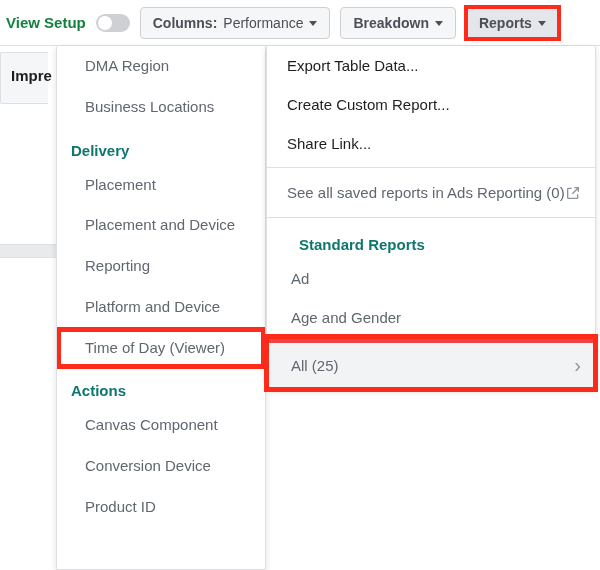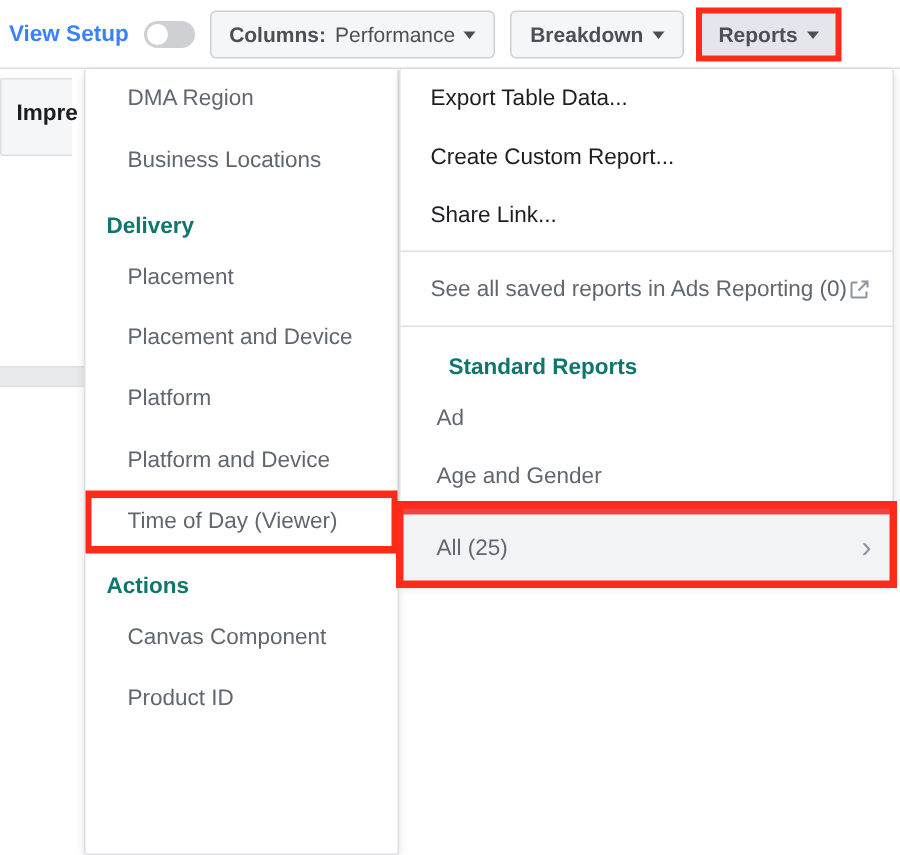--- a/index.html
+++ b/index.html
@@ -14,21 +14,21 @@
   }
   .toolbar {
     display: flex;
     align-items: center;
     gap: 10px;
     padding: 6px 6px 6px 6px;
     border-bottom: 1px solid #dddfe2;
     height: 46px;
   }
   .vs-label {
-    color: #3b82f6;
+    color: #15803d;
     font-weight: 600;
     font-size: 15px;
   }
   .toggle {
     width: 34px;
     height: 18px;
     background: #ced0d4;
     border-radius: 9px;
     position: relative;
   }
@@ -202,26 +202,27 @@
     <div class="graybar"></div>
   </div>
 
   <div class="panel panel-breakdown">
     <div class="bd-item">DMA Region</div>
     <div class="bd-item">Business Locations</div>
 
     <div class="group-head">Delivery</div>
     <div class="bd-item">Placement</div>
     <div class="bd-item">Placement and Device</div>
-    <div class="bd-item">Platform</div>
+    <div class="bd-item">Reporting</div>
     <div class="bd-item">Platform and Device</div>
     <div class="bd-item highlight">Time of Day (Viewer)</div>
 
     <div class="group-head">Actions</div>
     <div class="bd-item">Canvas Component</div>
+    <div class="bd-item">Conversion Device</div>
     <div class="bd-item">Product ID</div>
   </div>
 
   <div class="panel panel-reports">
     <div class="rp-item">
         <span>Export Table Data...</span>
       </div>
     <div class="rp-item">
         <span>Create Custom Report...</span>
       </div>

